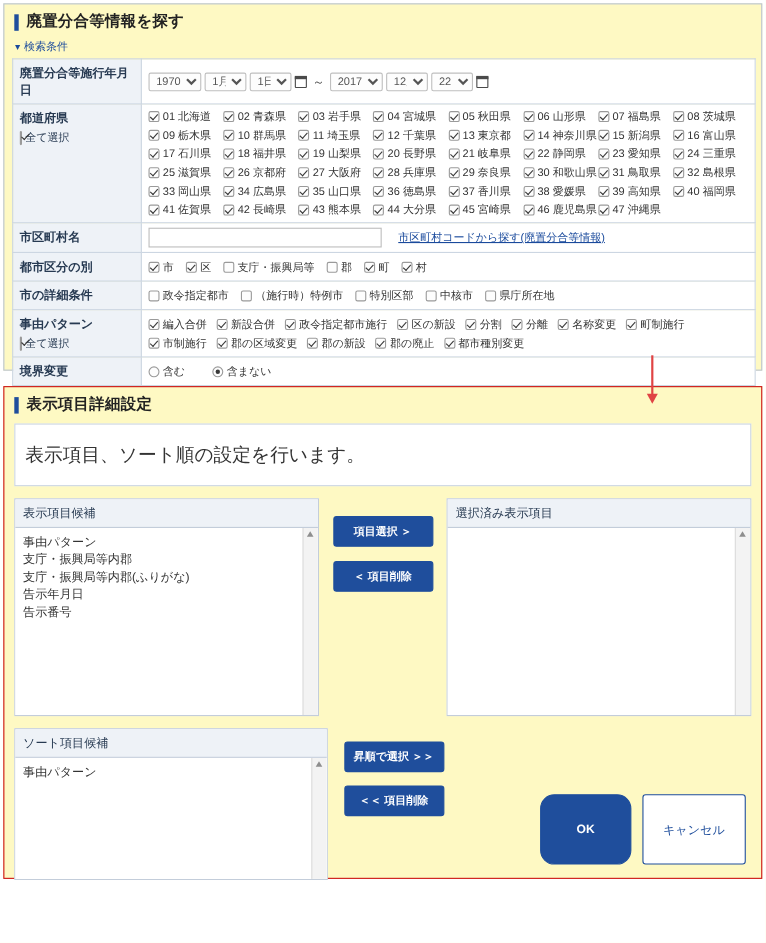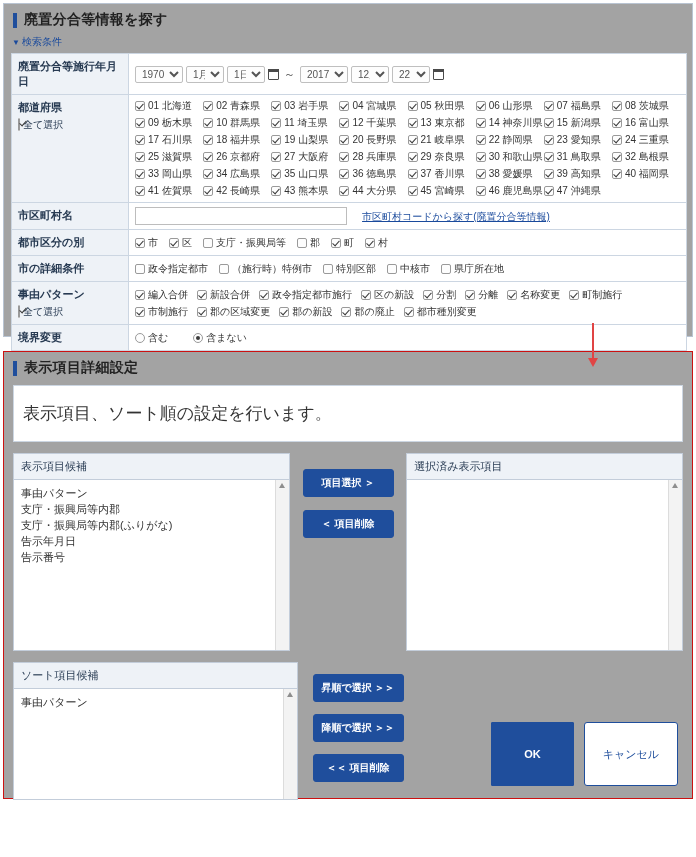--- a/index.html
+++ b/index.html
@@ -11,21 +11,21 @@
     font-family: "Liberation Sans", "DejaVu Sans", sans-serif;
     font-size: 11px;
     color: #333333;
     position: relative;
     overflow: hidden;
   }
 
   
   .panel {
     border: 1px solid #b9c4d2;
-    background: #a3a3a3;
+    background: #fef9c3;
     box-sizing: border-box;
   }
   .panel-search {
     position: absolute;
     left: 3px; top: 3px;
     width: 690px; height: 334px;
   }
   .panel-detail {
     position: absolute;
     left: 3px; top: 351px;
@@ -352,21 +352,21 @@
     gap: 10px;
     padding-right: 14px;
   }
   .btn-ok {
     background: #1f4e9c;
     border: 1px solid #1f4e9c;
     color: #fff;
     font-weight: bold;
     font-size: 11px;
     padding: 25px 32px;
-    border-radius: 1px;
+    border-radius: 13px;
     font-family: inherit;
     cursor: pointer;
   }
   .btn-cancel {
     background: #fff;
     border: 1px solid #1f4e9c;
     color: #1f4e9c;
     font-size: 11px;
     padding: 7px 18px;
     border-radius: 3px;
@@ -826,21 +826,20 @@
         <div class="lb-inner" id="sort-candidates">
             <div class="lb-item">事由パターン</div>
           </div>
         <div class="scrollbar">
             <span class="up"></span>
           </div>
       </div>
     </div>
     <div class="mid-btns sort">
       <button class="btn-transfer">昇順で選択 ＞＞</button>
-      <button class="btn-transfer">降順で選択 ＞＞</button>
       <button class="btn-transfer">＜＜ 項目削除</button>
     </div>
   </div>
 
   <div class="footer-btns">
     <button class="btn-ok">OK</button>
     <button class="btn-cancel">キャンセル</button>
   </div>
 </div>
 

